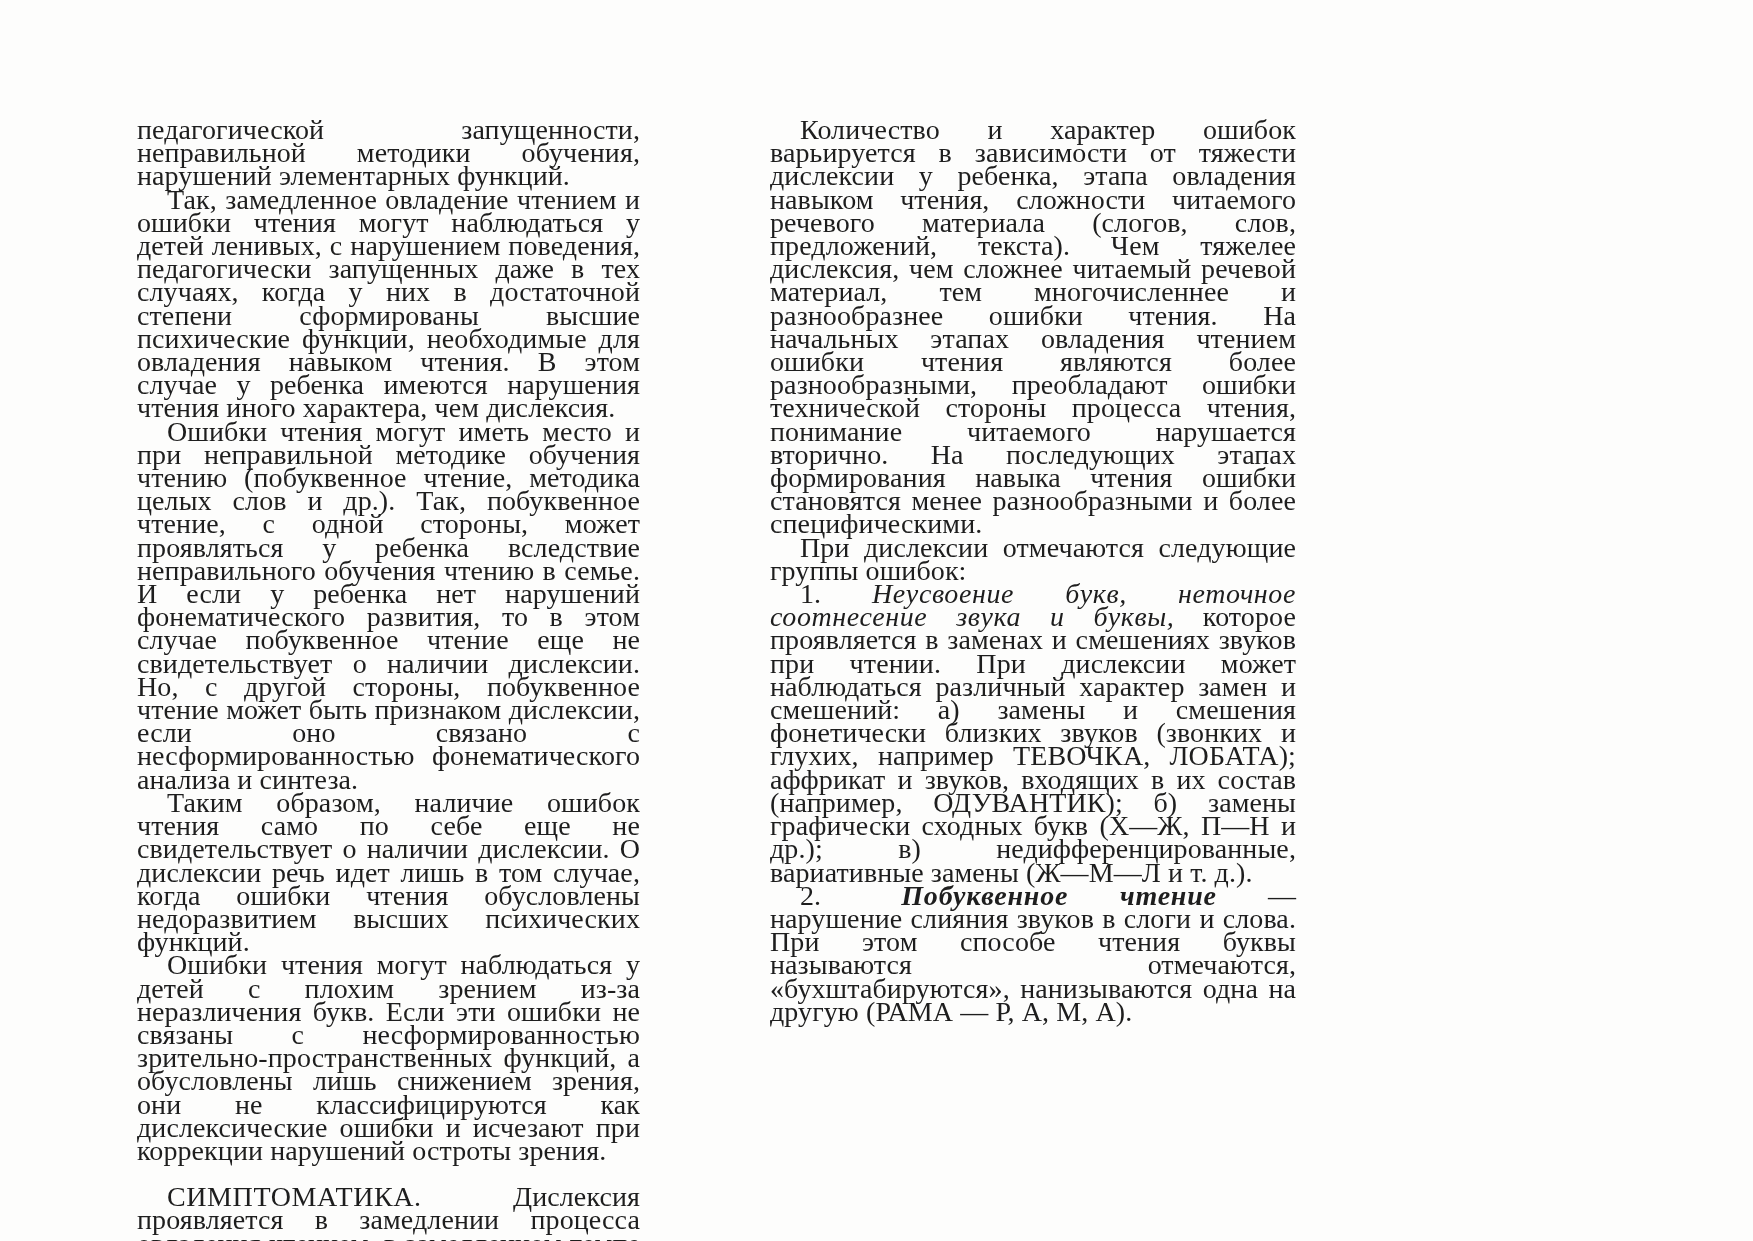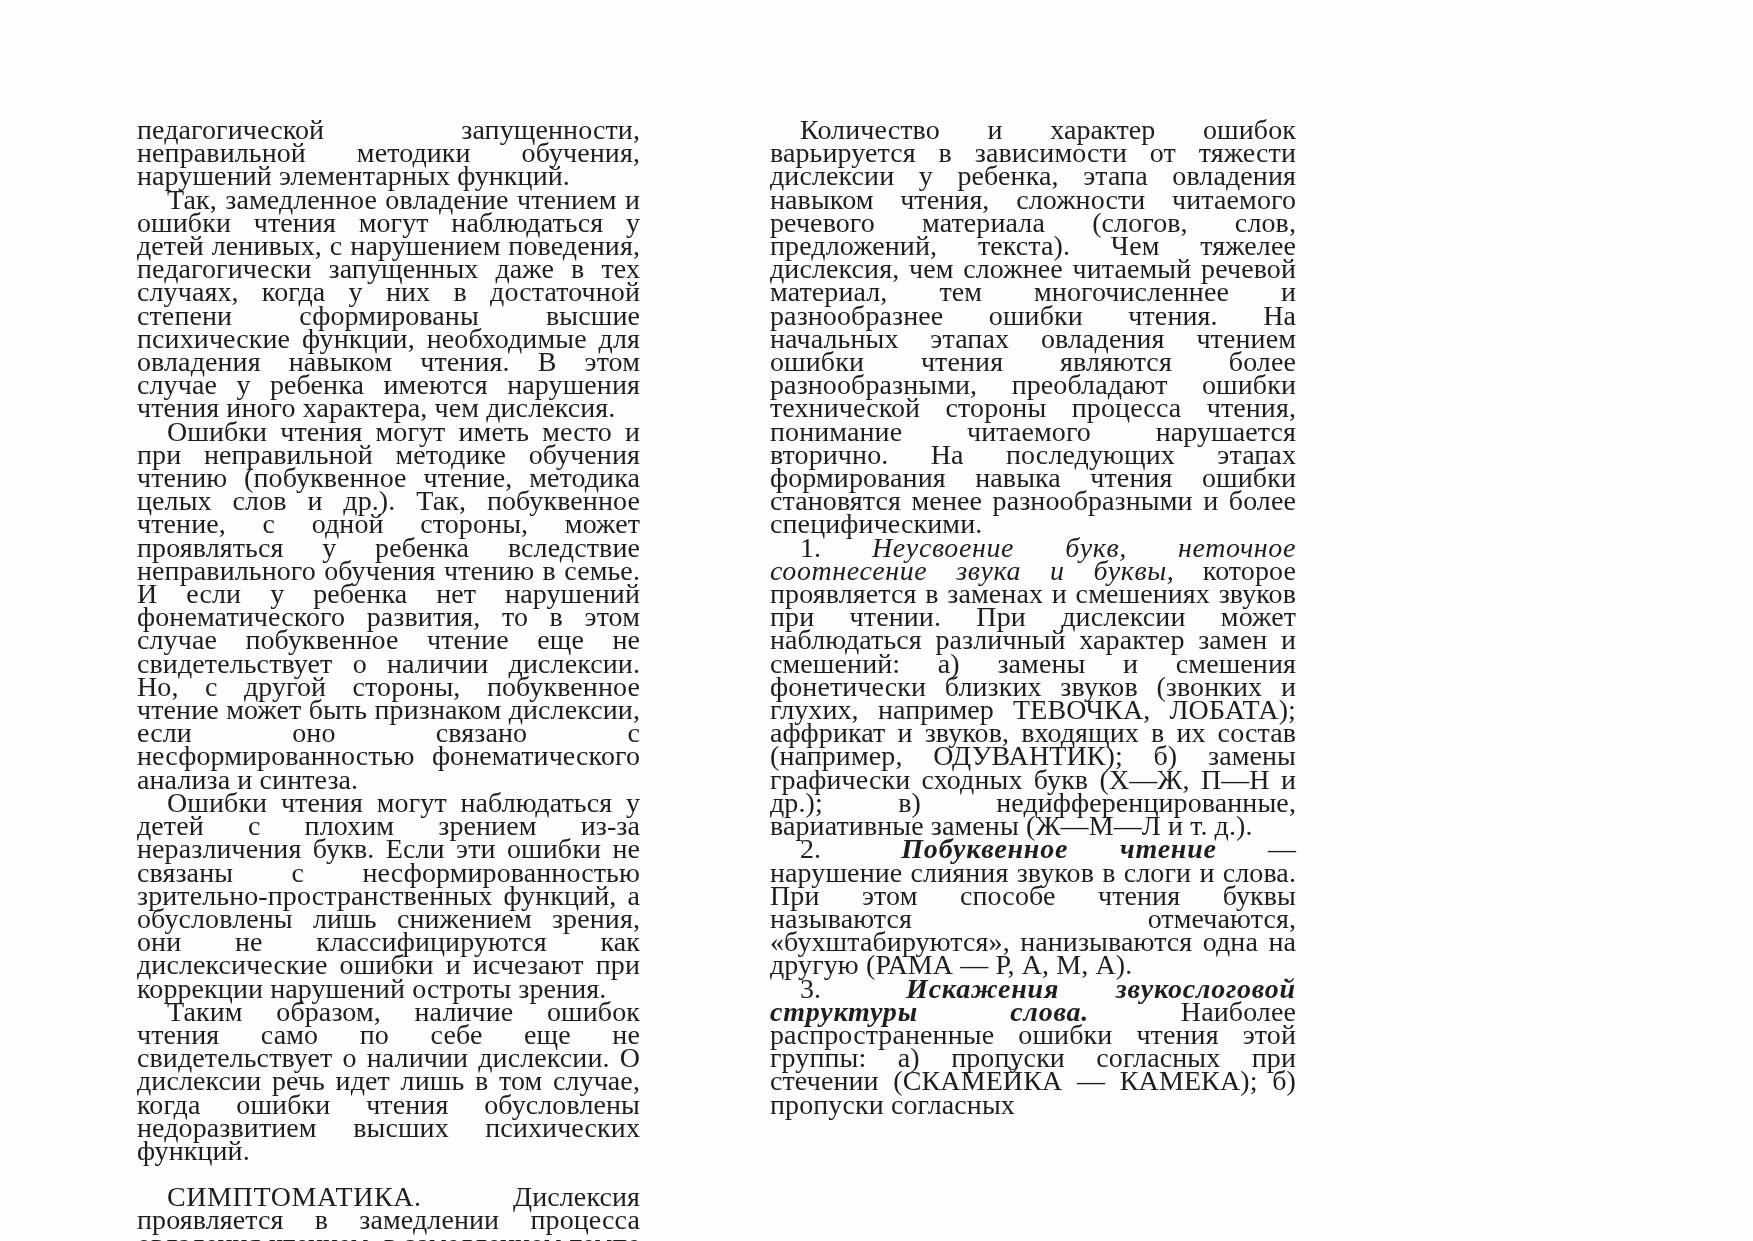--- a/index.html
+++ b/index.html
@@ -67,23 +67,23 @@
   }
 </style>
 </head>
 <body style="background: rgb(253, 253, 252);">
 
 <div class="page">
   <div class="column" id="left-column" lang="ru" style="color: rgb(30, 30, 30);">
       <p class="para"><span class="run normal">педагогической запущенности, неправильной методики обучения, нарушений элементарных функций.</span></p>
       <p class="para indent"><span class="run normal">Так, замедленное овладение чтением и ошибки чтения могут наблюдаться у детей ленивых, с нарушением поведения, педагогически запущенных даже в тех случаях, когда у них в достаточной степени сформированы высшие психические функции, необходимые для овладения навыком чтения. В этом случае у ребенка имеются нарушения чтения иного характера, чем дислексия.</span></p>
       <p class="para indent"><span class="run normal">Ошибки чтения могут иметь место и при неправильной методике обучения чтению (побуквенное чтение, методика целых слов и др.). Так, побуквенное чтение, с одной стороны, может проявляться у ребенка вследствие неправильного обучения чтению в семье. И если у ребенка нет нарушений фонематического развития, то в этом случае побуквенное чтение еще не свидетельствует о наличии дислексии. Но, с другой стороны, побуквенное чтение может быть признаком дислексии, если оно связано с несформированностью фонематического анализа и синтеза.</span></p>
+      <p class="para indent"><span class="run normal">Таким образом, наличие ошибок чтения само по себе еще не свидетельствует о наличии дислексии. О дислексии речь идет лишь в том случае, когда ошибки чтения обусловлены недоразвитием высших психических функций.</span></p>
       <p class="para indent"><span class="run normal">Ошибки чтения могут наблюдаться у детей с плохим зрением из-за неразличения букв. Если эти ошибки не связаны с несформированностью зрительно-пространственных функций, а обусловлены лишь снижением зрения, они не классифицируются как дислексические ошибки и исчезают при коррекции нарушений остроты зрения.</span></p>
-      <p class="para indent"><span class="run normal">Таким образом, наличие ошибок чтения само по себе еще не свидетельствует о наличии дислексии. О дислексии речь идет лишь в том случае, когда ошибки чтения обусловлены недоразвитием высших психических функций.</span></p>
       <p class="para indent space-before"><span class="run caps">СИМПТОМАТИКА.</span><span class="run normal"> Дислексия проявляется в замедлении процесса овладения чтением, в замедленном темпе чтения (брадилексии), в поведения дви-</span></p>
     </div>
   <div class="column" id="right-column" lang="ru" style="color: rgb(30, 30, 30);">
       <p class="para indent"><span class="run normal">Количество и характер ошибок варьируется в зависимости от тяжести дислексии у ребенка, этапа овладения навыком чтения, сложности читаемого речевого материала (слогов, слов, предложений, текста). Чем тяжелее дислексия, чем сложнее читаемый речевой материал, тем многочисленнее и разнообразнее ошибки чтения. На начальных этапах овладения чтением ошибки чтения являются более разнообразными, преобладают ошибки технической стороны процесса чтения, понимание читаемого нарушается вторично. На последующих этапах формирования навыка чтения ошибки становятся менее разнообразными и более специфическими.</span></p>
+      <p class="para indent"><span class="run normal">При дислексии отмечаются следующие группы ошибок:</span></p>
       <p class="para indent"><span class="run normal">1. </span><span class="run italic">Неусвоение букв, неточное соотнесение звука и буквы,</span><span class="run normal"> которое проявляется в заменах и смешениях звуков при чтении. При дислексии может наблюдаться различный характер замен и смешений: а) замены и смешения фонетически близких звуков (звонких и глухих, например ТЕВОЧКА, ЛОБАТА); аффрикат и звуков, входящих в их состав (например, ОДУВАНТИК); б) замены графически сходных букв (Х—Ж, П—Н и др.); в) недифференцированные, вариативные замены (Ж—М—Л и т. д.).</span></p>
       <p class="para indent"><span class="run normal">2. </span><span class="run bold-italic">Побуквенное чтение</span><span class="run normal"> — нарушение слияния звуков в слоги и слова. При этом способе чтения буквы называются отмечаются, «бухштабируются», нанизываются одна на другую (РАМА — Р, А, М, А).</span></p>
-      <p class="para indent"><span class="run normal">3. </span><span class="run bold-italic">Искажения звукослоговой структуры слова.</span><span class="run normal"> Наиболее распространенные ошибки чтения этой группы: а) пропуски согласных при стечении (СКАМЕЙКА — КАМЕКА); б) пропуски согласных</span></p>
     </div>
 </div>
 
 </body></html>

